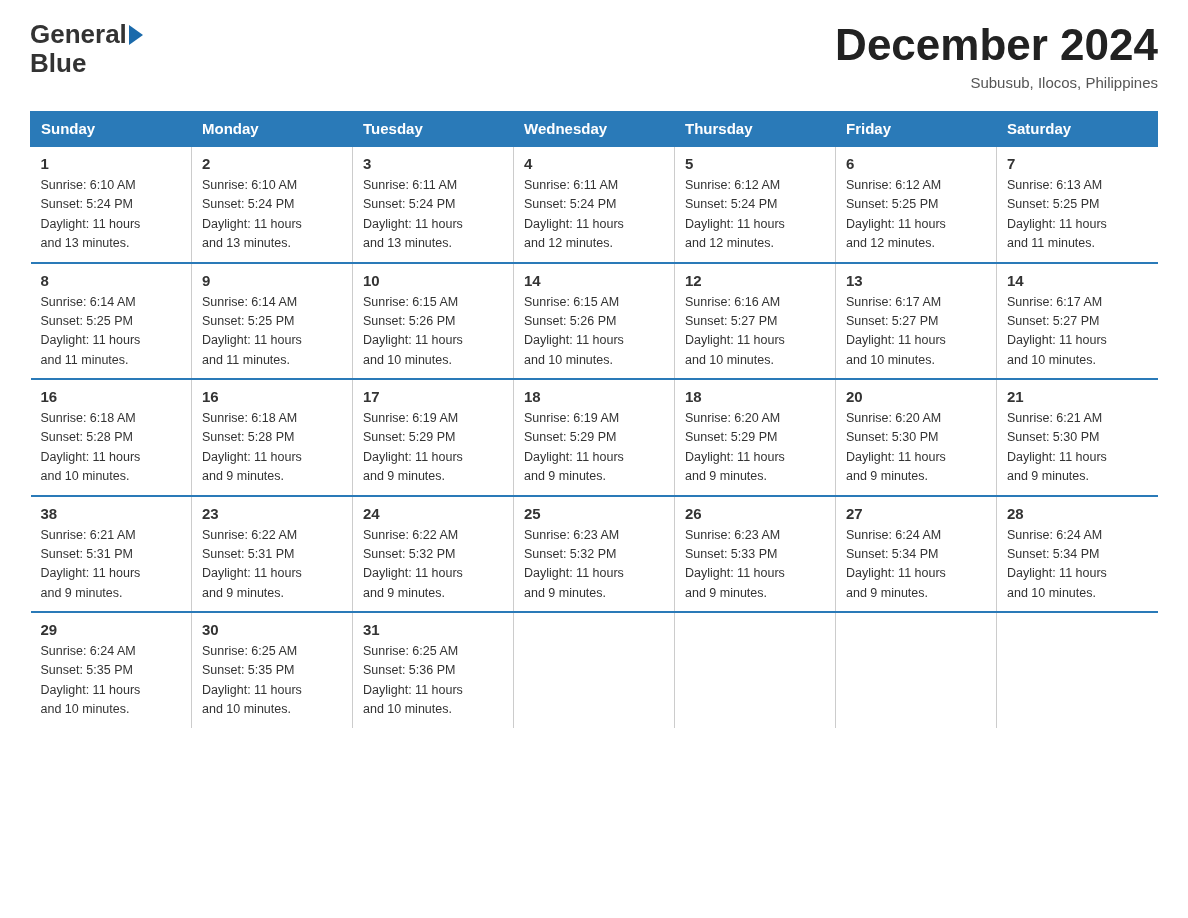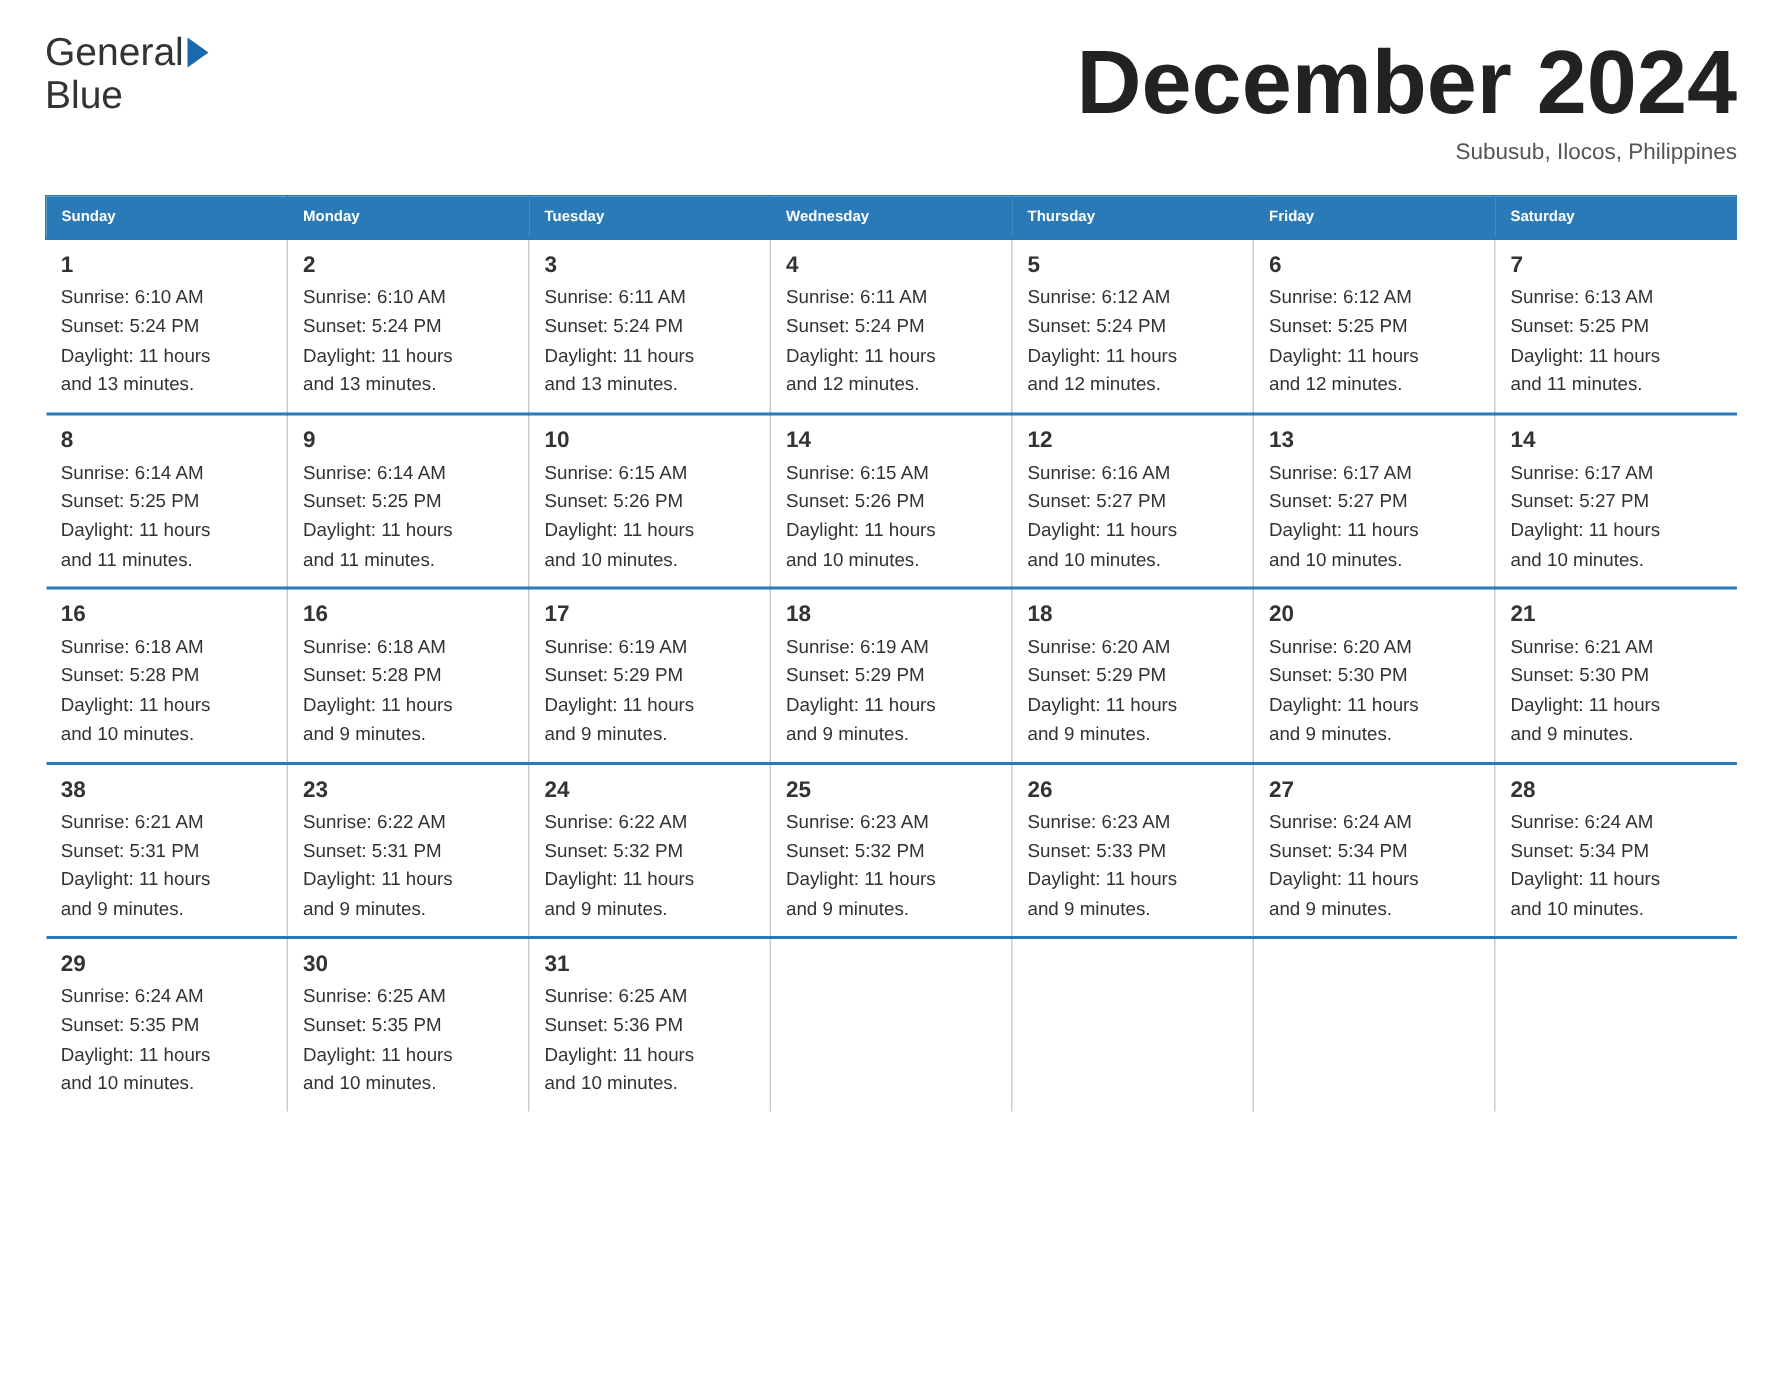--- a/index.html
+++ b/index.html
@@ -15,21 +15,21 @@
       justify-content: space-between;
       align-items: flex-start;
       margin-bottom: 20px;
     }
     .logo {
       display: flex;
       align-items: center;
     }
     .logo-text {
       font-size: 26px;
-      font-weight: normal;
+      font-weight: bold;
       color: #333;
       line-height: 1.1;
     }
     .logo-arrow {
       width: 0;
       height: 0;
       border-left: 14px solid #1a6aab;
       border-top: 10px solid transparent;
       border-bottom: 10px solid transparent;
       margin-left: 2px;
@@ -40,40 +40,40 @@
       flex-direction: column;
     }
     .logo-row {
       display: flex;
       align-items: center;
     }
     .title-block {
       text-align: right;
     }
     .month-title {
-      font-size: 60px;
+      font-size: 44px;
       font-weight: bold;
       color: #222;
     }
     .subtitle {
       font-size: 15px;
       color: #555;
       margin-top: 4px;
     }
     table {
       width: 100%;
       border-collapse: collapse;
       table-layout: fixed;
     }
     thead tr {
       background-color: #2a7ab8;
     }
     thead th {
       color: #fff;
-      font-size: 10px;
+      font-size: 15px;
       font-weight: bold;
       padding: 8px 10px;
       text-align: left;
       border: 1px solid #2a7ab8;
     }
     tbody tr {
       border-top: 2px solid #2a7ab8;
     }
     tbody td {
       vertical-align: top;

